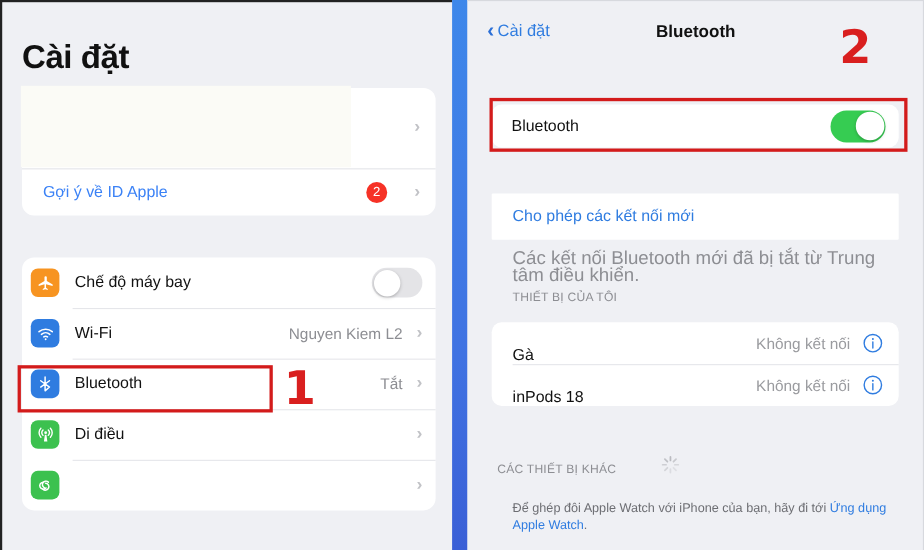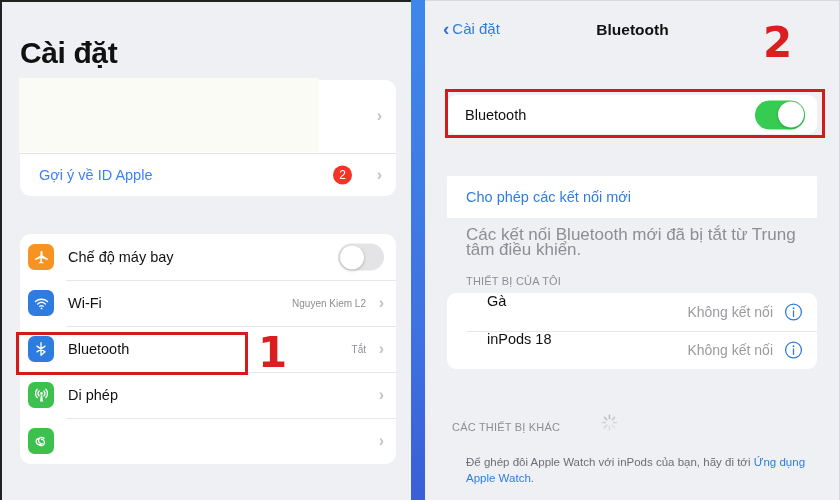--- a/index.html
+++ b/index.html
@@ -36,21 +36,21 @@
   .chev{color:#c2c3c7;font-size:16px;font-weight:600;}
   .chev-abs{position:absolute;right:14px;top:50%;transform:translateY(-50%);}
   .chev-top{position:absolute;right:14px;top:36px;transform:translateY(-50%);}
 
   .net-card{left:18px;top:232px;width:376px;height:230px;}
   .row{position:relative;height:46px;display:flex;align-items:center;padding-left:8px;box-sizing:border-box;}
   .row + .row::before{content:"";position:absolute;left:46px;right:0;top:0;height:1px;background:#e5e6ea;}
   .ico{width:26px;height:26px;border-radius:6.5px;flex:0 0 26px;display:flex;align-items:center;justify-content:center;}
   .ico svg{display:block;}
   .row-lbl{margin-left:14px;font-size:14.5px;color:#111;}
-  .row-val{position:absolute;right:30px;top:50%;transform:translateY(-50%);font-size:10px;color:#8d8e93;}
+  .row-val{position:absolute;right:30px;top:50%;transform:translateY(-50%);font-size:14px;color:#8d8e93;}
   .row .chev-abs{right:12px;}
 
   .tgl{position:absolute;right:12px;top:50%;transform:translateY(-50%);
     width:46px;height:27px;border-radius:14px;background:#e4e4e7;}
   .tgl .knob{position:absolute;left:1.5px;top:1.5px;width:24px;height:24px;border-radius:50%;
     background:#fff;box-shadow:0 1px 3px rgba(0,0,0,.25);}
 
   
   .nav{position:absolute;left:0;top:0;width:415px;height:55px;}
   .back{position:absolute;left:18px;top:18px;display:flex;align-items:center;color:#2f7ce0;font-size:15px;}
@@ -64,25 +64,25 @@
     width:50px;height:29px;border-radius:15px;background:#36cc52;}
   .tgl-on .knob{position:absolute;right:1.5px;top:1.5px;width:26px;height:26px;border-radius:50%;
     background:#fff;box-shadow:0 1px 3px rgba(0,0,0,.25);}
 
   .allow-card{position:absolute;left:22px;top:175px;width:370px;height:42px;background:#fff;border-radius:1px;
     display:flex;align-items:center;}
   .allow-card .lbl{margin-left:19px;font-size:14.5px;color:#2f7ce0;}
 
   .hint{position:absolute;left:41px;top:226px;width:330px;font-size:17px;line-height:15px;color:#8d8e93;}
   .sec-hdr{position:absolute;font-size:11px;color:#8d8e93;letter-spacing:.2px;}
-  .sec-mydev{left:41px;top:274px;text-align:right;}
+  .sec-mydev{left:41px;top:264px;text-align:right;}
   .sec-other{left:27px;top:420px;}
 
   .dev-card{position:absolute;left:22px;top:292px;width:370px;height:76px;background:#fff;border-radius:9px;}
-  .dev-row{position:relative;height:38px;display:flex;align-items:flex-start;padding-left:21px;}
+  .dev-row{position:relative;height:38px;display:flex;align-items:flex-end;}
   .dev-row + .dev-row::before{content:"";position:absolute;left:19px;right:0;top:0;height:1px;background:#e5e6ea;}
   .dev-row .name{margin-left:19px;font-size:14.5px;color:#111;}
   .dev-row .state{position:absolute;right:44px;top:50%;transform:translateY(-50%);font-size:14px;color:#9a9b9f;}
   .info-i{position:absolute;right:14px;top:50%;transform:translateY(-50%);width:19px;height:19px;}
 
   .spinner{position:absolute;left:175px;top:412px;width:19px;height:19px;}
 
   .foot{position:absolute;left:41px;top:453px;width:350px;font-size:11.5px;line-height:16px;color:#6d6e73;}
   .foot a{color:#2f7ce0;text-decoration:none;}
 
@@ -157,21 +157,21 @@
 
       <div class="row">
         <span class="ico" style="background:#3cc14f">
           <svg width="17" height="17" viewBox="0 0 24 24" fill="none" stroke="#fff" stroke-width="1.8" stroke-linecap="round">
             <circle cx="12" cy="9" r="1.8" fill="#fff" stroke="none"></circle>
             <path d="M8.6 5.6a5 5 0 0 0 0 6.8M15.4 5.6a5 5 0 0 1 0 6.8"></path>
             <path d="M5.9 3.2a8.4 8.4 0 0 0 0 11.6M18.1 3.2a8.4 8.4 0 0 1 0 11.6"></path>
             <path d="M11 11.5l-1.2 8.8h4.4L13 11.5" fill="#fff" stroke="none"></path>
           </svg>
         </span>
-        <span class="row-lbl">Di phép</span>
+        <span class="row-lbl">Di điều</span>
         <span class="chev chev-abs">›</span>
       </div>
 
       <div class="row">
         <span class="ico" style="background:#3cc14f">
           <svg width="17" height="17" viewBox="0 0 24 24" fill="none" stroke="#fff" stroke-width="1.9" stroke-linecap="round">
             <path d="M15.5 7.5a4.5 4.5 0 1 0-3.4 7.7 4.5 4.5 0 1 1-3.6-7.7"></path>
             <path d="M8.5 16.5a4.5 4.5 0 1 0 3.4-7.7"></path>
           </svg>
         </span>
@@ -244,20 +244,20 @@
         <path d="M3 12h4" opacity=".6"></path>
           <path d="M17 12h4" opacity=".45"></path>
         <path d="M5.6 5.6l2.9 2.9" opacity=".85"></path>
           <path d="M15.5 15.5l2.9 2.9" opacity=".3"></path>
         <path d="M5.6 18.4l2.9-2.9" opacity=".5"></path>
           <path d="M15.5 8.5l2.9-2.9" opacity=".7"></path>
       </svg>
     </span>
 
     <div class="foot">
-      <span>Để ghép đôi Apple Watch với inPods của bạn, hãy đi tới </span><a href="#">Ứng dụng Apple Watch</a><span>.</span>
+      <span>Để ghép đôi Apple Watch với iPhone của bạn, hãy đi tới </span><a href="#">Ứng dụng Apple Watch</a><span>.</span>
     </div>
   </div>
 
   <div class="hlbox hl-bt-right"></div>
   <div class="num num-2">2</div>
 
 </div>
 
 </body></html>

